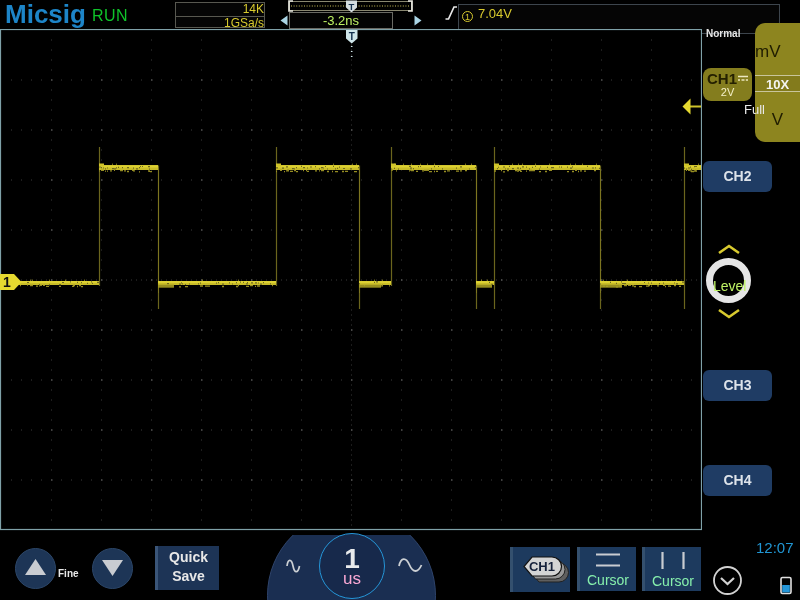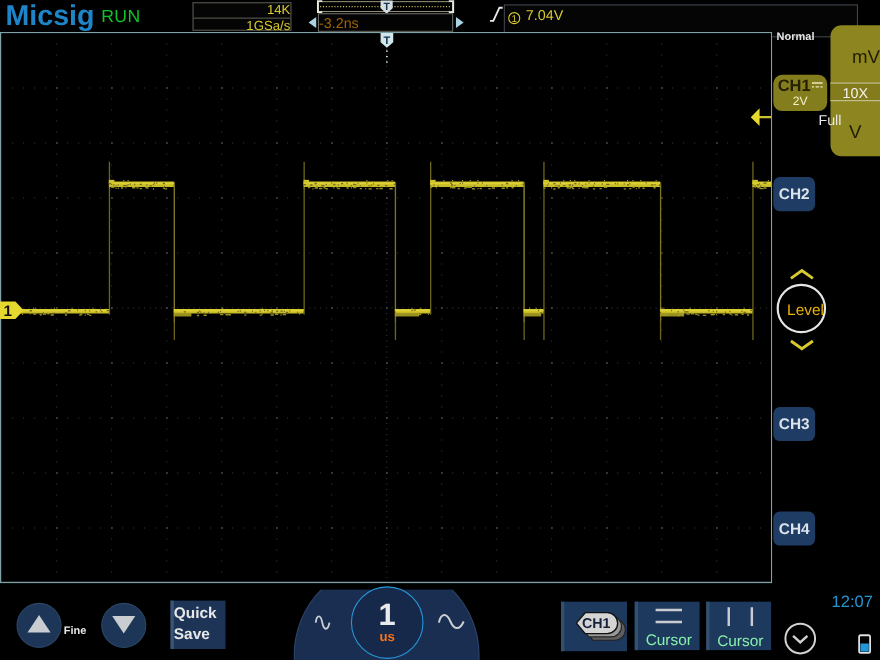--- a/index.html
+++ b/index.html
@@ -3,54 +3,54 @@
 *{margin:0;padding:0;box-sizing:border-box}
 html,body{width:800px;height:600px;background:#000;overflow:hidden;position:relative;
  font-family:"Liberation Sans",sans-serif;-webkit-font-smoothing:antialiased}
 .abs{position:absolute}
 
 #logo{left:5px;top:-1px;font-size:26px;letter-spacing:0.8px;font-weight:bold;color:#1d85c8;letter-spacing:0px}
 #run{left:92px;top:7px;font-size:16px;color:#0fc32a;letter-spacing:0.4px}
 #acqbox{left:175px;top:2px;width:90px;height:26px;border:1px solid #585850;background:#050505}
 #acqbox div{height:13px;line-height:13px;text-align:right;font-size:12px;color:#d8ca2e}
 #acqbox .b{border-top:1px solid #585850;height:12px;line-height:12px}
-#tposbox{left:289px;top:12px;width:123px;height:17px;border:1px solid #6a6a64;background:#030303;
- color:#a16207;font-size:13px;text-align:left;line-height:16px}
+#tposbox{left:289px;top:12px;width:104px;height:17px;border:1px solid #6a6a64;background:#030303;
+ color:#bef264;font-size:13px;text-align:center;line-height:16px}
 #trigbox{left:458px;top:4px;width:322px;height:30px;border:1px solid #3d454d;background:#050505;
  color:#d8ca2e;font-size:13px;line-height:17px}
 #trigbox .circ1{display:inline-block;width:11px;height:11px;border:1px solid #d8ca2e;border-radius:50%;
  text-align:center;line-height:11px;font-size:9px;margin:0 5px 0 3px;vertical-align:-1.5px}
 
 #normal{left:706px;top:28px;color:#e6e6e6;font-size:10px;font-weight:bold}
 #mvpanel{left:755px;top:23px;width:45px;height:119px;background:#8d851f;border-radius:10px 0 0 10px;color:#201d00}
-#mvpanel .mv{position:absolute;top:19px;width:100%;text-align:right;font-size:17px}
+#mvpanel .mv{position:absolute;top:19px;width:100%;text-align:left;font-size:17px}
 #mvpanel .x10{position:absolute;top:52px;width:100%;height:17px;border-top:1px solid #c9c59b;border-bottom:1px solid #c9c59b;
- text-align:center;font-size:13px;font-weight:normal;color:#f4f4f0;line-height:17px;background:#837b1c}
+ text-align:center;font-size:13px;font-weight:bold;color:#f4f4f0;line-height:17px;background:#837b1c}
 #mvpanel .v{position:absolute;top:87px;width:100%;text-align:center;font-size:17px}
 #ch1btn{left:703px;top:68px;width:49px;height:33px;background:#847d1e;border-radius:8px;text-align:center}
 #ch1btn .t{font-size:15px;font-weight:bold;color:#242000;line-height:17px;padding-top:2px}
 #ch1btn .v{font-size:11px;color:#f4f0c8;line-height:11px}
 #full{left:744px;top:102px;width:26px;color:#e8e8e8;font-size:13px}
-.chbtn{width:38px;height:31px;background:#1f3c64;border-radius:6px;color:#dde3ea;font-size:14px;
+.chbtn{width:69px;height:31px;background:#1f3c64;border-radius:6px;color:#dde3ea;font-size:14px;
  font-weight:bold;text-align:center;line-height:31px}
 #ch2{left:703px;top:161px}
 #ch3{left:703px;top:370px}
 #ch4{left:703px;top:465px}
-#level{left:706px;top:258px;width:45px;height:45px;border:2px solid #e5e5e5;border-radius:50%;
- color:#eab308;font-size:14px;text-align:right;line-height:42px}
+#level{left:706px;top:258px;width:45px;height:45px;border:7px solid #e5e5e5;border-radius:50%;
+ color:#bef264;font-size:14px;text-align:right;line-height:42px}
 
 .navycirc{width:41px;height:41px;border-radius:50%;background:#1d3556;border:1px solid #2c4668}
 #fine{left:58px;top:568px;color:#e8e8e8;font-size:10px;font-weight:bold}
-#qsave{left:155px;top:546px;width:50px;height:44px;background:#1d3456;border-left:3px solid #3a5578;
- color:#e8e8e8;font-size:14px;font-weight:bold;text-align:left;padding-top:2px;line-height:19px}
+#qsave{left:155px;top:546px;width:64px;height:44px;background:#1d3456;border-left:3px solid #3a5578;
+ color:#e8e8e8;font-size:14px;font-weight:bold;text-align:center;padding-top:2px;line-height:19px}
 #bigcirc{left:267px;top:511px;width:169px;height:169px;border-radius:50%;background:#1a2e51;border:1px solid #2e436a;z-index:0}
 #bluecirc{z-index:2;left:319px;top:533px;width:66px;height:66px;border-radius:50%;border:1.5px solid #2596d8;
  background:#17294b;text-align:center}
 #bluecirc .n1{font-size:28px;font-weight:bold;color:#e8eaec;line-height:26px;margin-top:12px}
-#bluecirc .n2{font-size:12px;font-weight:bold;color:#f97316;line-height:14px}
+#bluecirc .n2{font-size:17px;font-weight:normal;color:#f9a8d4;line-height:14px}
 .botbtn{background:#1d3a5e;border-left:3px solid #34506e;color:#dde3ea;text-align:center}
 #ch1big{left:510px;top:547px;width:60px;height:45px}
 #cur1{left:577px;top:547px;width:59px;height:44px}
 #cur2{left:642px;top:547px;width:59px;height:44px}
 .curtxt{font-size:14px;color:#86efac;margin-top:0px}
 #clock{left:756px;top:539px;color:#2196d3;font-size:15px}
 
 .meas{color:#d8ca2e;font-size:14px}
 </style></head><body>
 

